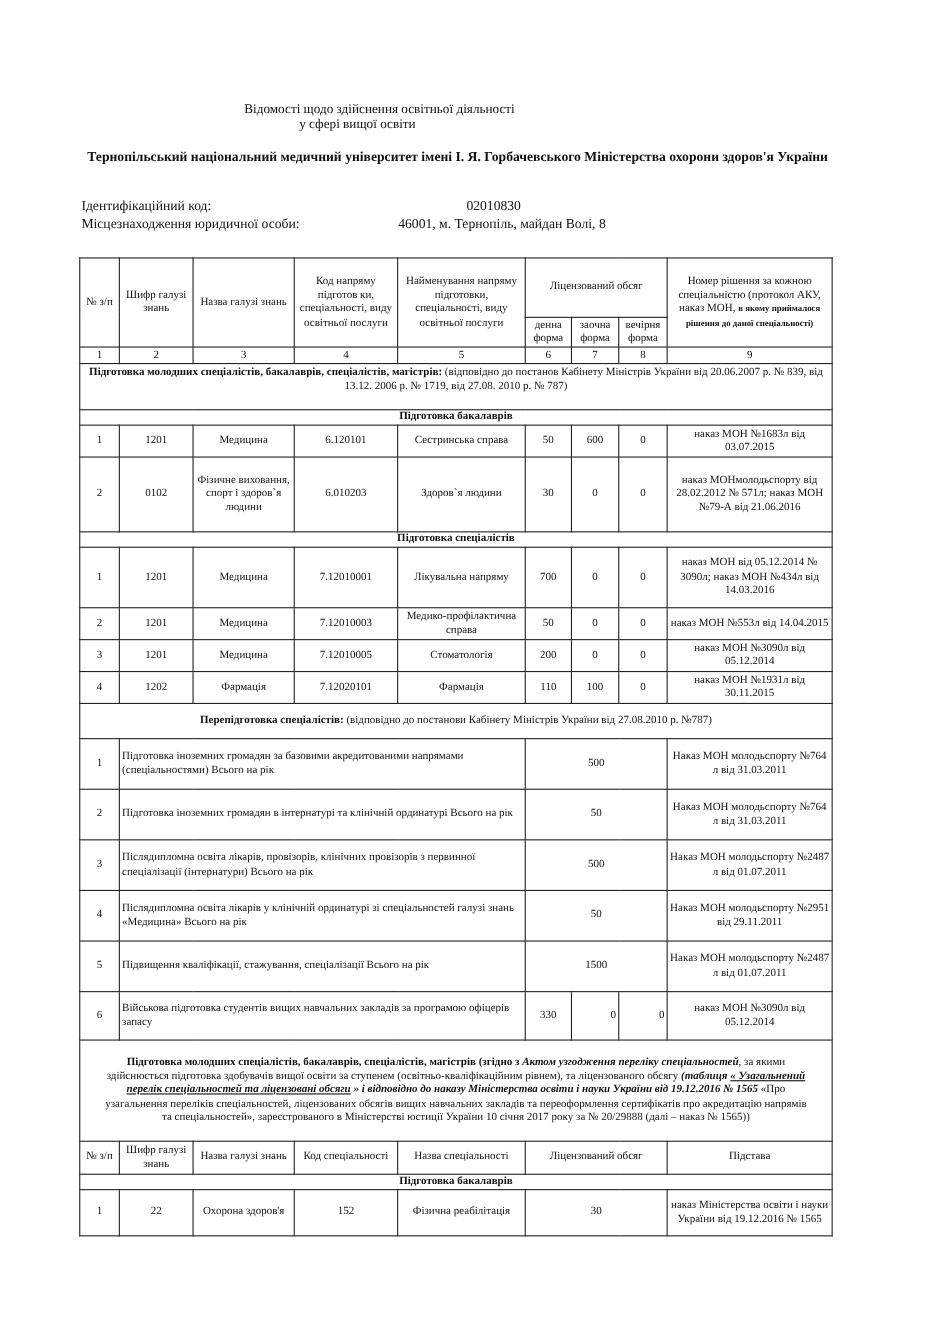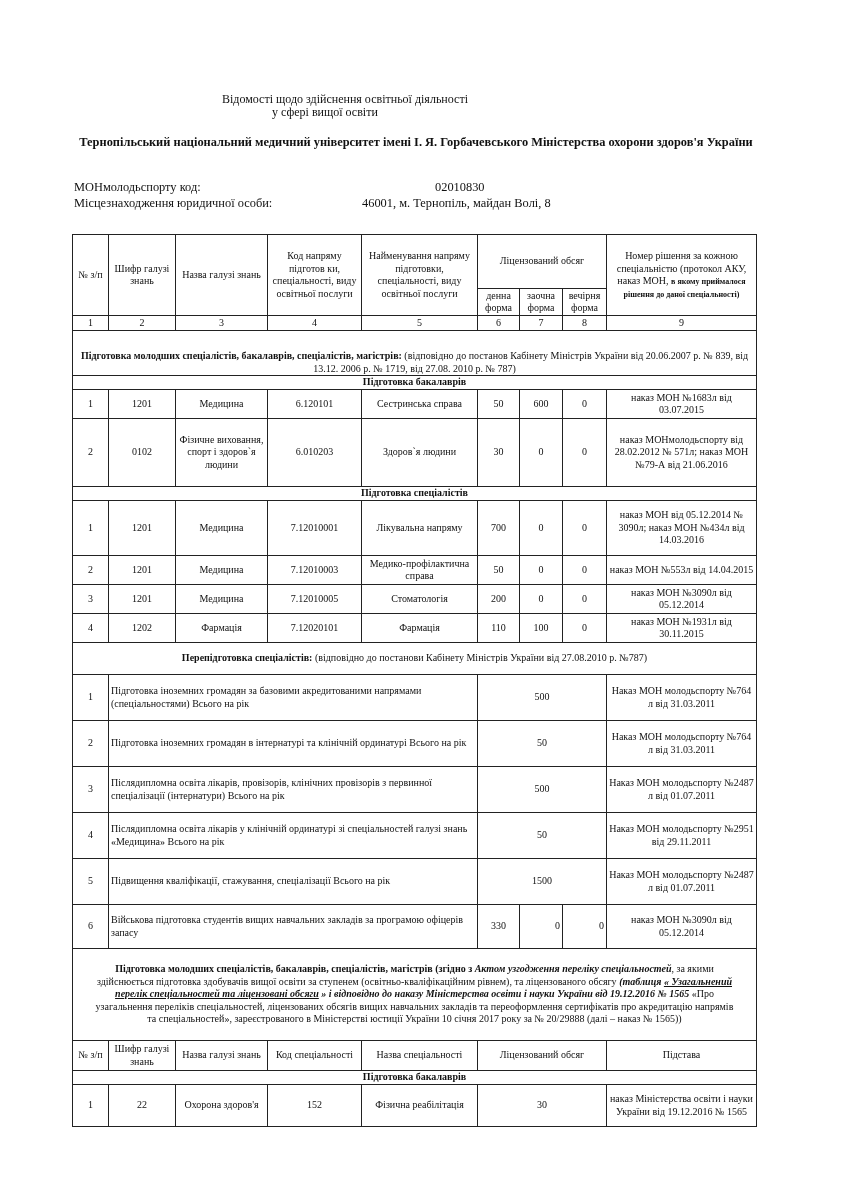--- a/index.html
+++ b/index.html
@@ -7,21 +7,21 @@
     width: 849px; height: 1200px; position: relative; overflow: hidden;
     font-family: "Liberation Serif", "DejaVu Serif", serif; color: #111;
   }
   .title1 { position: absolute; top: 93px; left: 222px; font-size: 12px; line-height: 13px; }
   .title1 .l2 { padding-left: 50px; display: block; }
   .org { position: absolute; top: 135px; left: 72px; width: 688px; text-align: center;
          font-weight: bold; font-size: 12.4px; line-height: 15px; }
   .meta { position: absolute; left: 74px; font-size: 12.4px; line-height: 15px; }
   .meta .v { position: absolute; white-space: nowrap; }
   .m1 { top: 180px; } .m2 { top: 196px; }
-  .m1 .v { left: 350px; margin-left: 11px; } .m2 .v { left: 288px; }
+  .m1 .v { left: 350px; } .m2 .v { left: 288px; }
 
   table.t { position: absolute; left: 72px; border-collapse: collapse; table-layout: fixed; }
   table.t td { border: 1px solid #222; font-size: 10px; line-height: 12.5px; text-align: center;
                vertical-align: middle; padding: 0 2px; }
   .b { font-weight: bold; }
   .sm { font-size: 8px !important; line-height: 10px !important; font-weight: bold; }
   .left { text-align: left !important; }
   .right { text-align: right !important; }
   .note { font-size: 10px; line-height: 13px; }
   .ul { text-decoration: underline; }
@@ -31,21 +31,21 @@
 <body>
 
 <div class="title1">
   <span>Відомості щодо здійснення освітньої діяльності</span>
   <span class="l2">у сфері вищої освіти</span>
 </div>
 
 <div class="org">Тернопільський національний медичний університет імені І. Я. Горбачевського Міністерства охорони здоров'я України</div>
 
 <div class="meta m1">
-  <span>МОНмолодьспорту код:</span>
+  <span>Ідентифікаційний код:</span>
   <span class="v">02010830</span>
 </div>
 <div class="meta m2">
   <span>Місцезнаходження юридичної особи:</span>
   <span class="v">46001, м. Тернопіль, майдан Волі, 8</span>
 </div>
 
 <table class="t" style="top:234px;">
   <colgroup>
     <col style="width:36px">
@@ -81,21 +81,21 @@
     <td>2</td>
     <td>3</td>
     <td>4</td>
     <td>5</td>
     <td>6</td>
     <td>7</td>
     <td>8</td>
     <td>9</td>
   </tr>
   <tr style="height:42px">
-    <td colspan="9" style="vertical-align:top;padding-top:19px;">
+    <td colspan="9" style="vertical-align:top;padding-top:2px;">
       <span class="b">Підготовка молодших спеціалістів, бакалаврів, спеціалістів, магістрів:</span>
       <span>(відповідно до постанов Кабінету Міністрів України від 20.06.2007 р. № 839, від 13.12. 2006 р. № 1719, від 27.08. 2010 р. № 787)</span>
     </td>
   </tr>
   <tr style="height:14px">
     <td colspan="9" class="b">Підготовка бакалаврів</td>
   </tr>
   <tr style="height:29px">
     <td>1</td>
     <td>1201</td>

